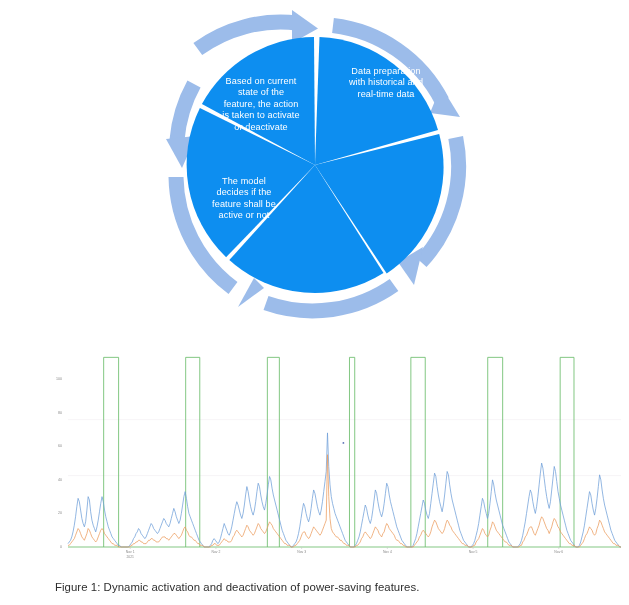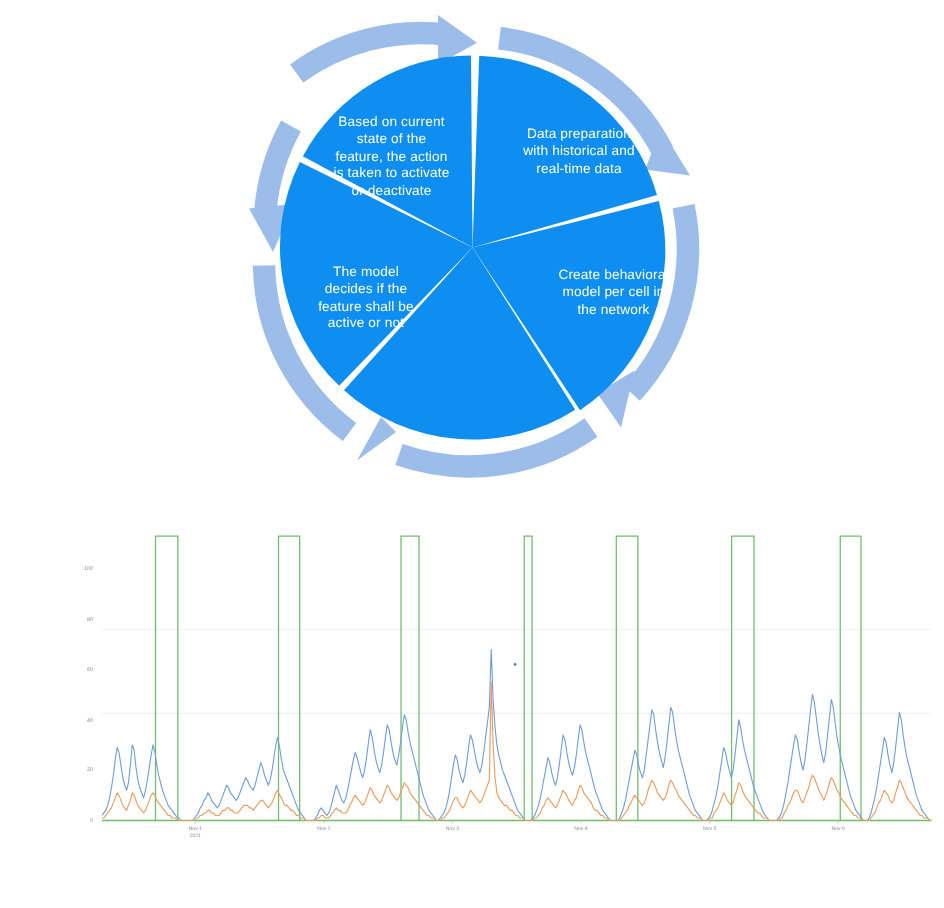--- a/index.html
+++ b/index.html
@@ -40,21 +40,21 @@
     color: #ffffff;
     text-align: center;
     font-family: "Liberation Sans", sans-serif;
     font-size: 9.1px;
     line-height: 11.4px;
     letter-spacing: 0.1px;
     white-space: pre-line;
     pointer-events: none;
   }
   #seg-text-0 { left: 198px; top: 76px;  width: 126px; }
-  #seg-text-1 { left: 330px; top: 84px;  width: 112px; }
+  #seg-text-1 { left: 330px; top: 66px;  width: 112px; }
   #seg-text-2 { left: 355px; top: 178px; width: 108px; }
   #seg-text-3 { left: 273px; top: 249px; width: 104px; }
   #seg-text-4 { left: 190px; top: 176px; width: 108px; }
 
   
   #chart-figure {
     position: absolute;
     left: 0;
     top: 342px;
     width: 629px;
@@ -156,23 +156,20 @@
     </svg>
 
     <div class="seg-text" id="seg-text-0">Based on current
 state of the
 feature, the action
 is taken to activate
 or deactivate</div>
     <div class="seg-text" id="seg-text-1">Data preparation
 with historical and
 real-time data</div>
-    <div class="seg-text" id="seg-text-2">Create behavioral
-model per cell in
-the network</div>
     <div class="seg-text" id="seg-text-4">The model
 decides if the
 feature shall be
 active or not</div>
   </div>
 
   <div id="chart-figure">
     <svg id="chart-svg" width="629" height="232" viewBox="0 0 629 232">
       <g id="chart-plot">
           <line x1="68" x2="621" y1="77.62" y2="77.62" stroke="#f3f0f3" stroke-width="0.7"></line>
@@ -205,14 +202,17 @@
       <div class="y-tick-label" style="left: 46px; top: 203px;">0</div>
       <div class="x-tick-label" style="left: 110.213px; top: 208px;">Nov 1</div>
       <div class="x-tick-sub" style="left: 110.213px; top: 213px;">2021</div>
       <div class="x-tick-label" style="left: 195.928px; top: 208px;">Nov 2</div>
       <div class="x-tick-label" style="left: 281.642px; top: 208px;">Nov 3</div>
       <div class="x-tick-label" style="left: 367.358px; top: 208px;">Nov 4</div>
       <div class="x-tick-label" style="left: 453.072px; top: 208px;">Nov 5</div>
       <div class="x-tick-label" style="left: 538.788px; top: 208px;">Nov 6</div>
     </div>
 
+  <div id="caption">
+    <div id="caption-text">Figure 1: Dynamic activation and deactivation of power-saving features.</div>
+  </div>
 
 </div>
 
 </body></html>

